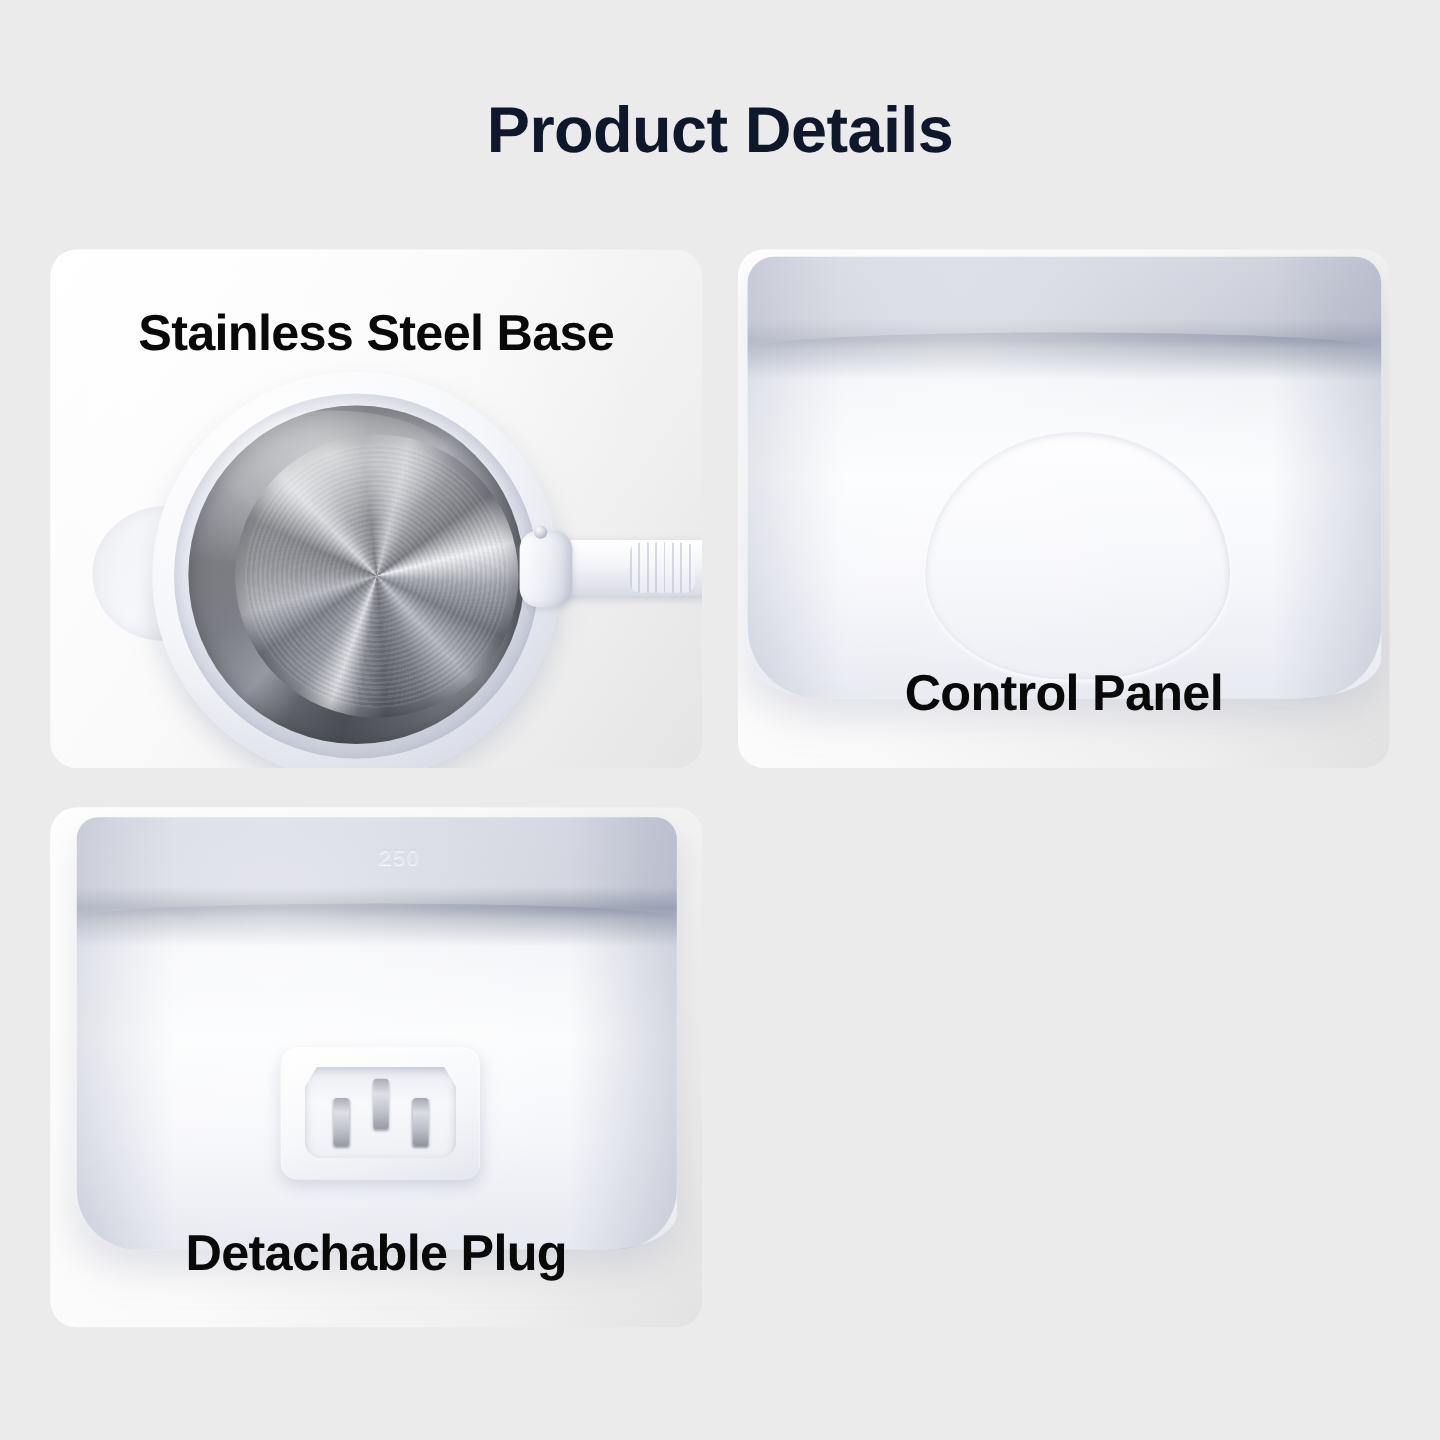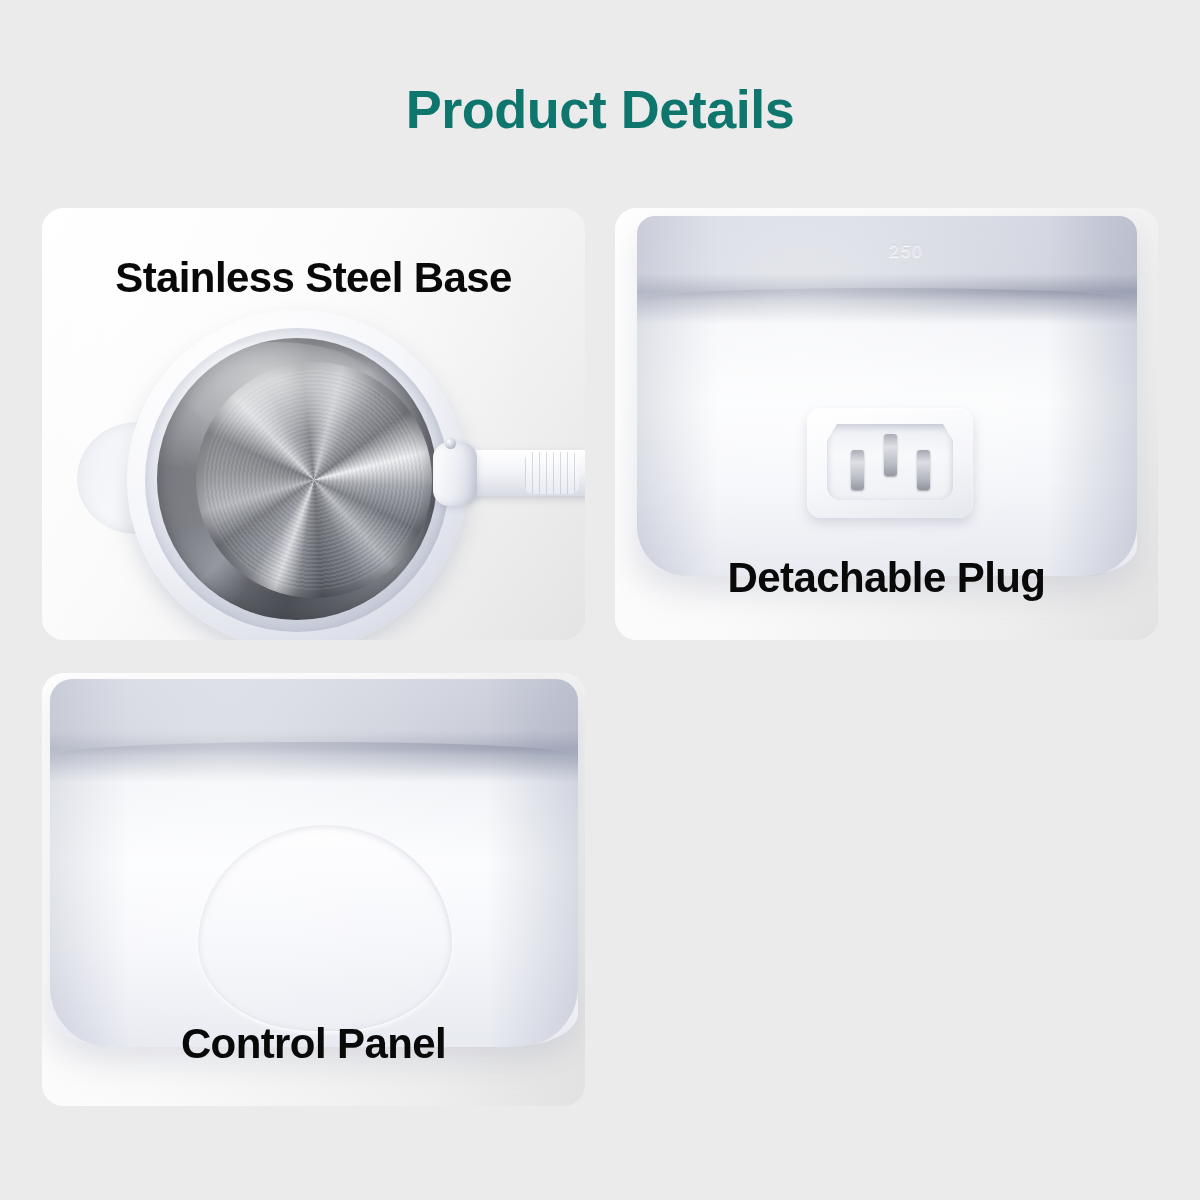--- a/index.html
+++ b/index.html
@@ -22,21 +22,21 @@
 
   
   .page-title {
     position: absolute;
     top: 78px;
     left: 0;
     width: 1200px;
     text-align: center;
     font-size: 54px;
     font-weight: bold;
-    color: #0f766e;
+    color: #0f172a;
     letter-spacing: -0.5px;
   }
 
   
   .grid {
     position: absolute;
     left: 42px;
     top: 208px;
     width: 1116px;
     height: 898px;
@@ -523,48 +523,48 @@
             <div class="hinge"></div>
             <div class="screw"></div>
           </div>
         </div>
         <div class="vignette"></div>
       </div>
       <div class="card-title top">Stainless Steel Base</div>
     </div>
 
 
+    <div class="card" id="card-panel">
+      <div class="photo">
+        <div class="panel-kettle">
+          <div class="lid-seam"></div>
+          <div class="s-l"></div>
+          <div class="s-r"></div>
+          <div class="panel-oval"></div>
+        </div>
+
+        <div class="vignette"></div>
+      </div>
+      <div class="card-title bottom">Control Panel</div>
+    </div>
+
     <div class="card" id="card-plug">
       <div class="photo">
         <div class="plug-kettle">
           <div class="seam"></div>
           <div class="side-shade-l"></div>
           <div class="side-shade-r"></div>
           <div class="emboss">250</div>
         </div>
         <div class="socket-housing">
           <div class="socket-recess">
             <div class="socket-pin p1"></div>
             <div class="socket-pin p2"></div>
             <div class="socket-pin p3"></div>
           </div>
         </div>
         <div class="vignette"></div>
       </div>
       <div class="card-title bottom">Detachable Plug</div>
     </div>
 
-    <div class="card" id="card-panel">
-      <div class="photo">
-        <div class="panel-kettle">
-          <div class="lid-seam"></div>
-          <div class="s-l"></div>
-          <div class="s-r"></div>
-          <div class="panel-oval"></div>
-        </div>
-
-        <div class="vignette"></div>
-      </div>
-      <div class="card-title bottom">Control Panel</div>
-    </div>
-
   </div>
 </div>
 
 </body></html>

